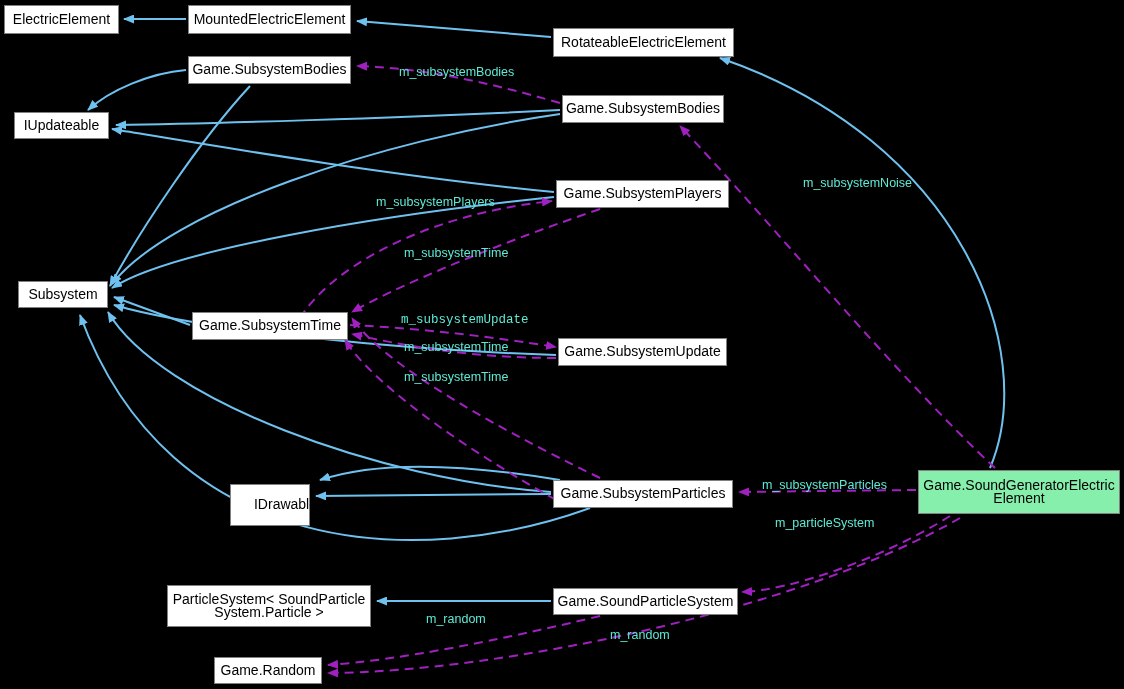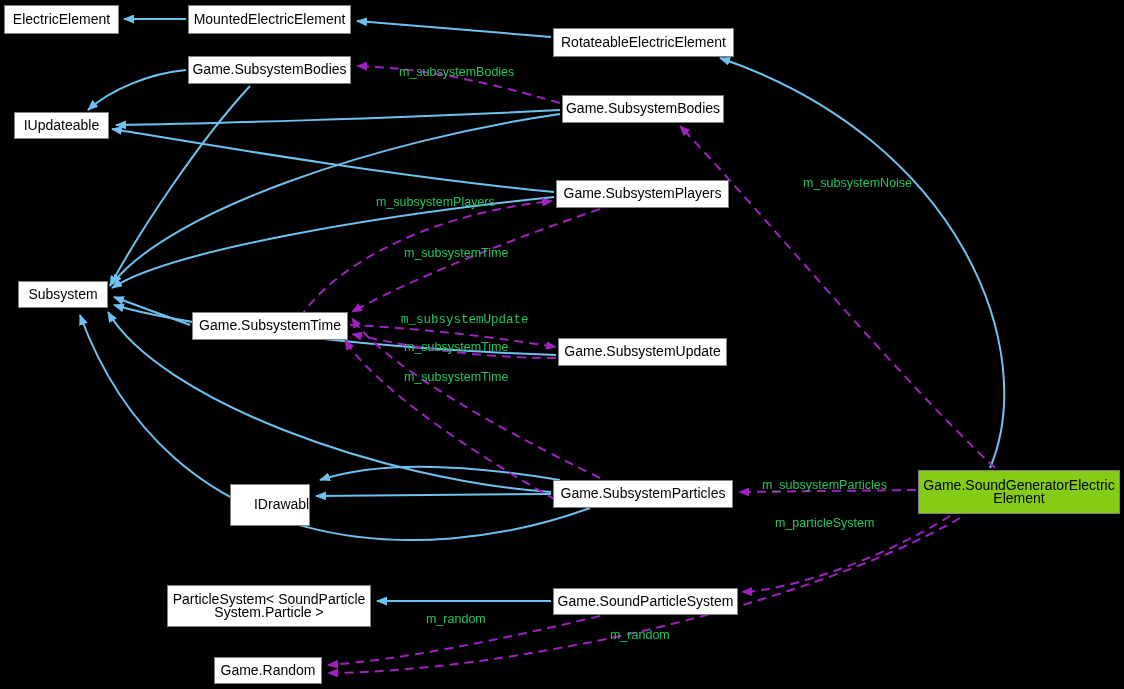--- a/index.html
+++ b/index.html
@@ -31,25 +31,25 @@
     line-height: 13.5px;
     display: flex;
     align-items: center;
     justify-content: center;
     text-align: center;
     padding: 0 4px;
     white-space: pre;
     z-index: 5;
   }
   .node.focus {
-    background: #84cc16;
+    background: #86efac;
   }
   .edge-label {
     position: absolute;
-    color: #22c55e;
+    color: #5eead4;
     font-size: 12.5px;
     line-height: 14px;
     white-space: pre;
     z-index: 4;
   }
 </style>
 </head>
 <body>
 
 <div id="diagram">

